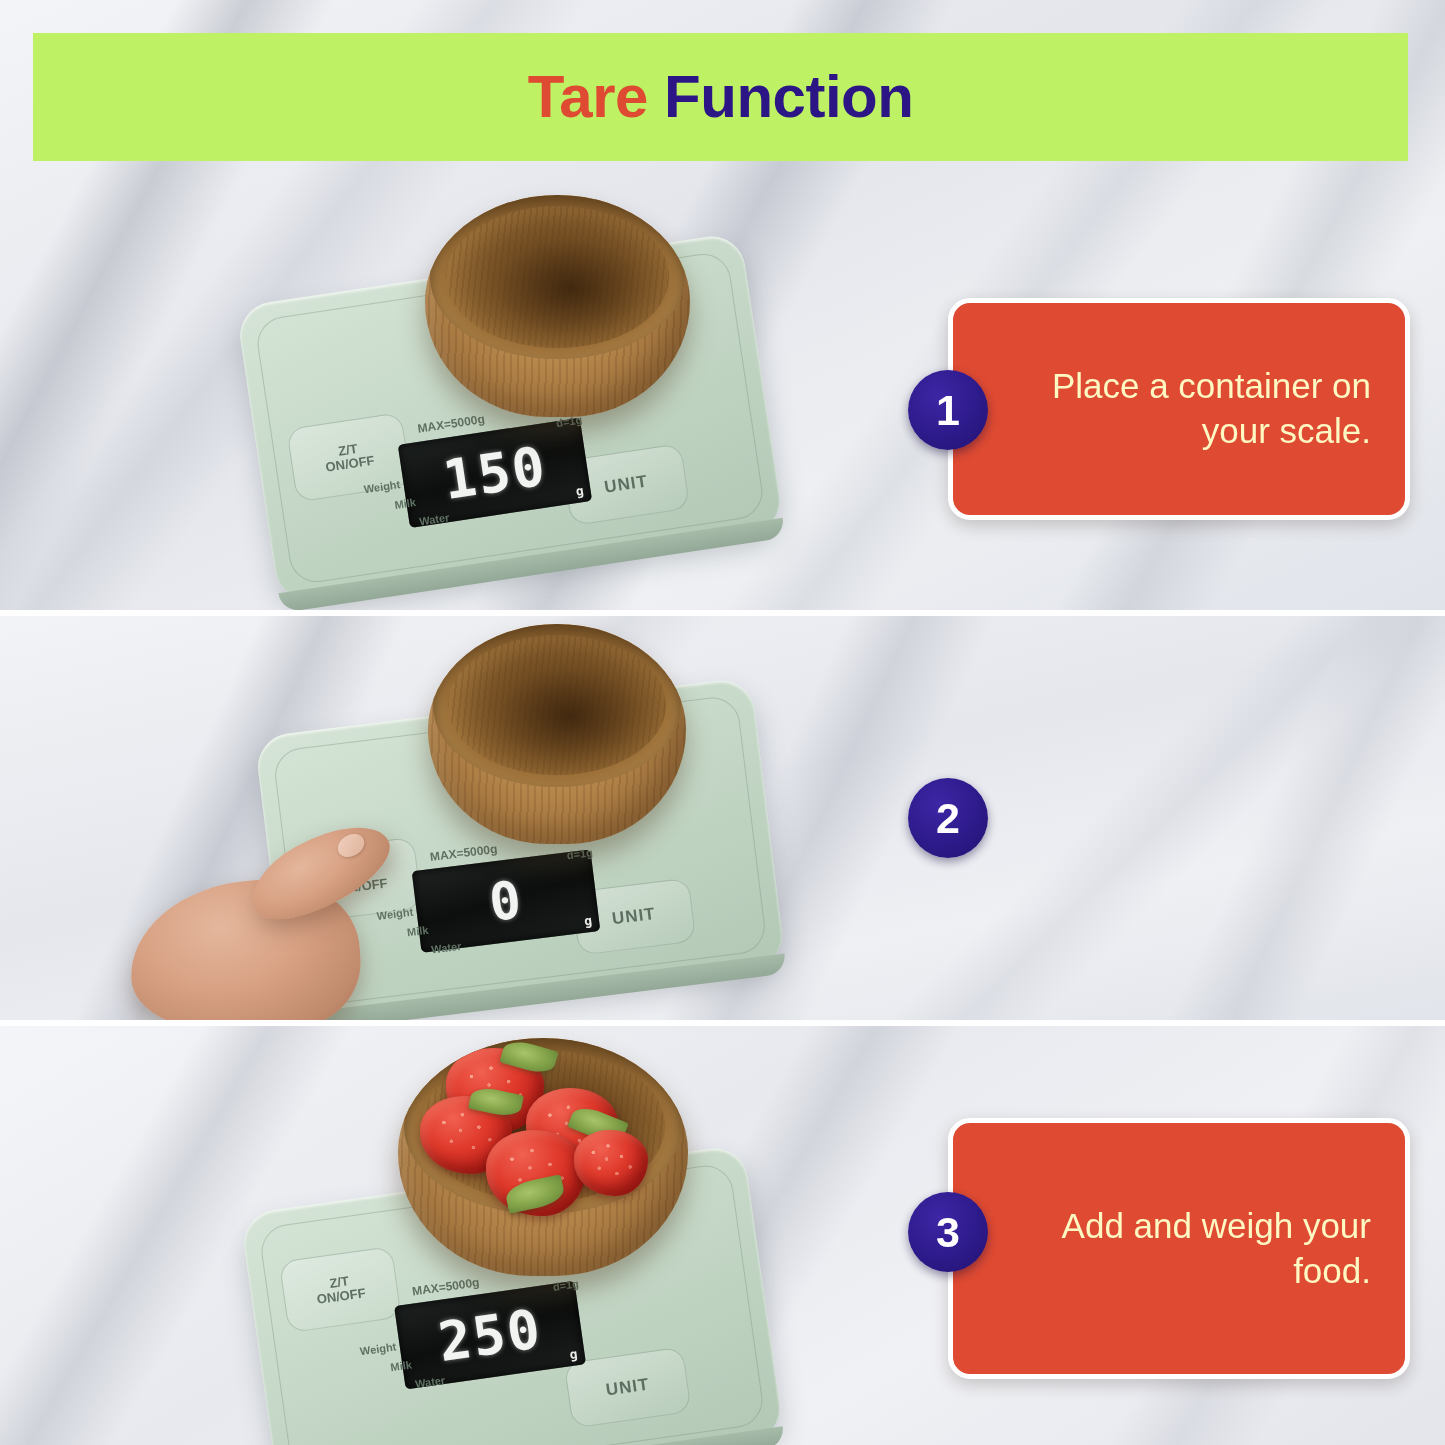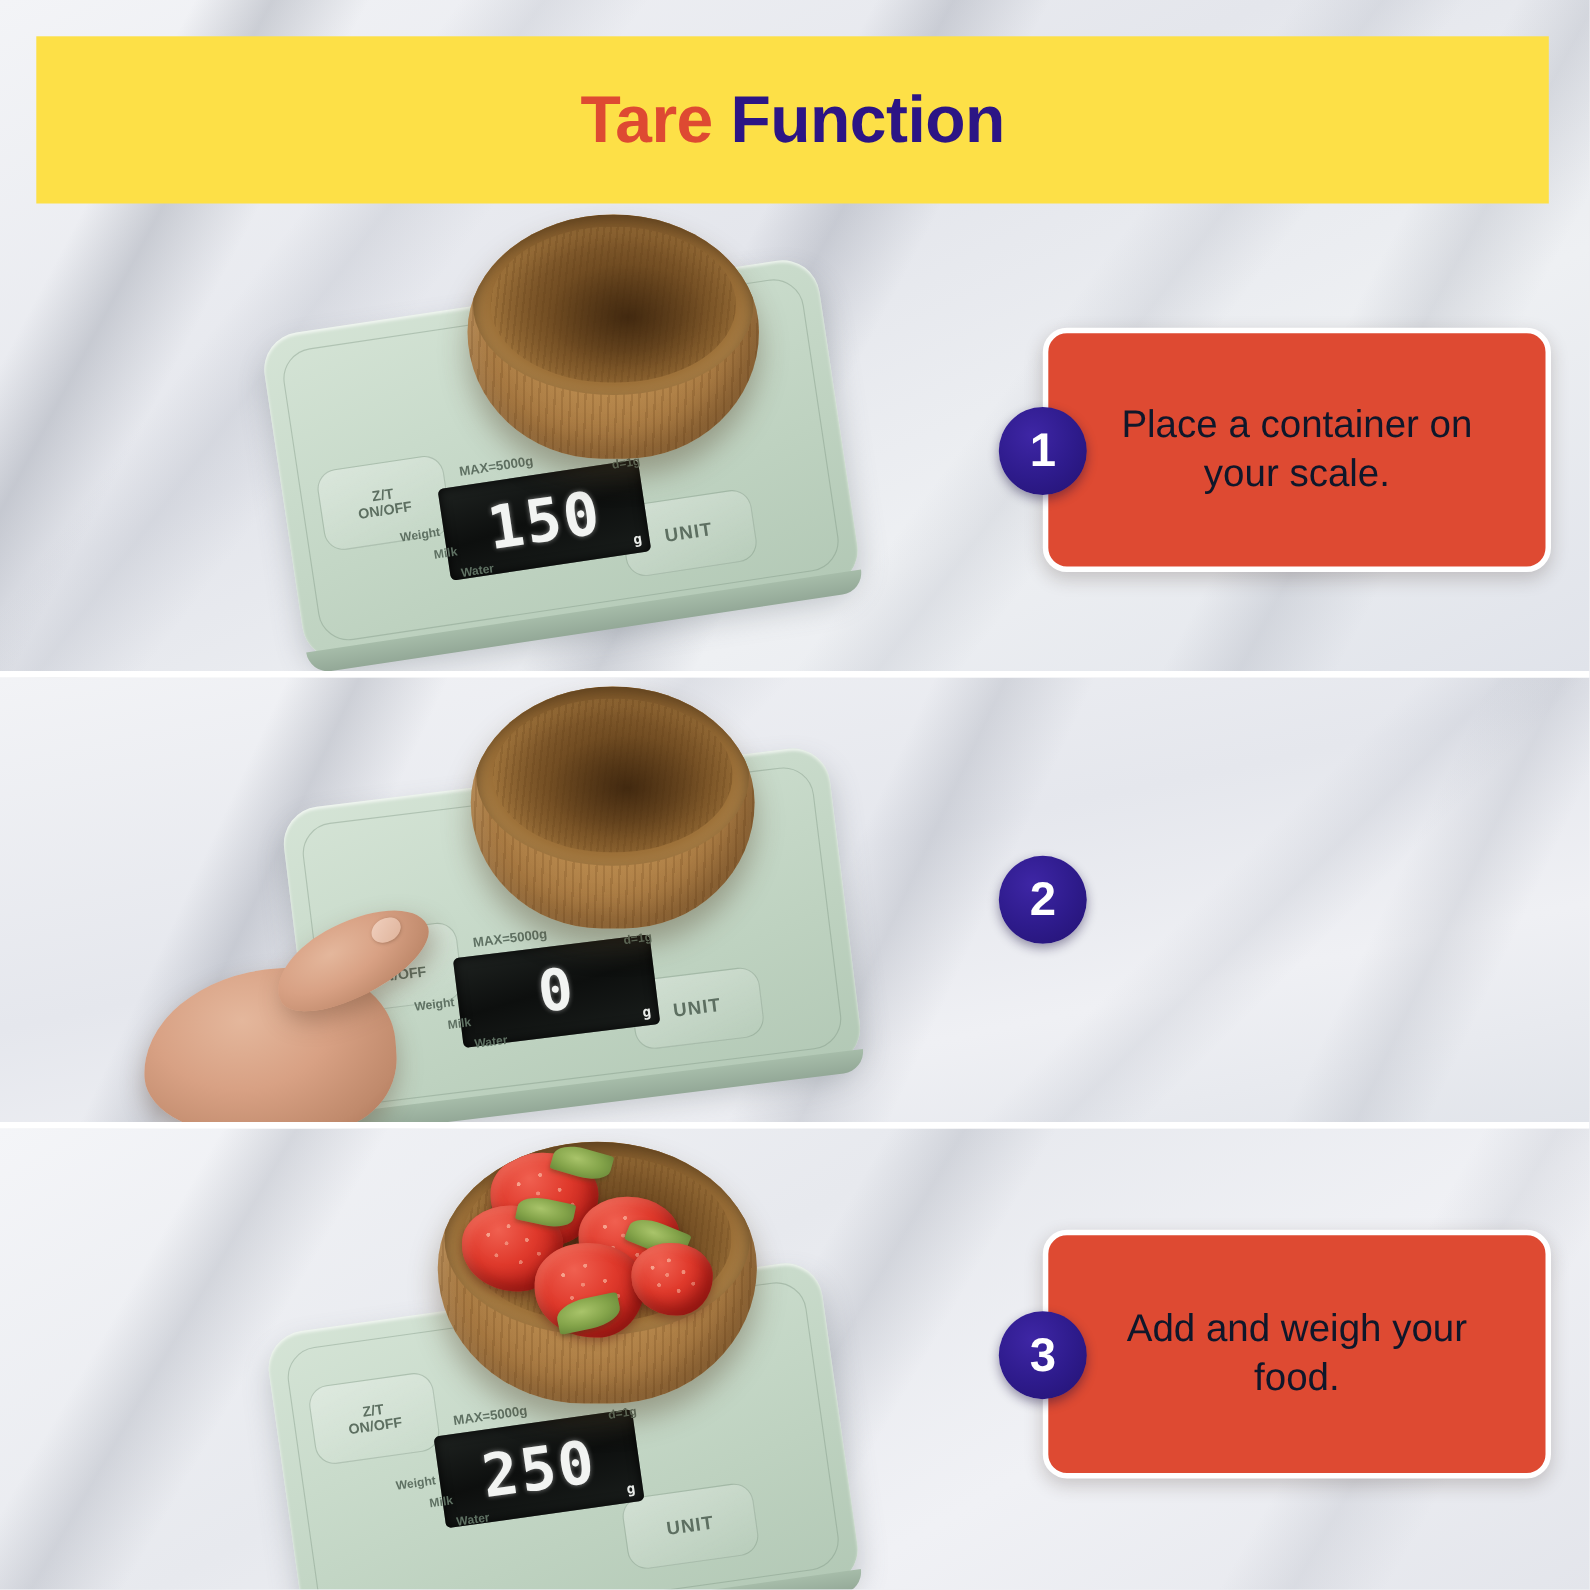--- a/index.html
+++ b/index.html
@@ -46,22 +46,22 @@
       linear-gradient(120deg, rgba(145,150,162,0.00) 0%, rgba(145,150,162,0.00) 12%, rgba(134,140,154,0.26) 16%, rgba(145,150,162,0.00) 21%, rgba(145,150,162,0.00) 48%, rgba(130,136,150,0.22) 52%, rgba(145,150,162,0.00) 57%, rgba(145,150,162,0.00) 80%, rgba(140,146,160,0.16) 84%, rgba(145,150,162,0.00) 89%),
       linear-gradient(150deg, #f4f5f8 0%, #e7e9ee 40%, #f0f1f5 68%, #e3e5eb 100%);
   }
 
   
   .title-banner {
     position: absolute;
     left: 33px;
     top: 33px;
     width: 1375px;
-    height: 152px;
-    background: #fde047;
+    height: 128px;
+    background: #bef264;
     display: flex;
     align-items: center;
     justify-content: center;
     z-index: 30;
   }
   .title-text {
     font-size: 60px;
     font-weight: 700;
     letter-spacing: -0.5px;
     white-space: nowrap;
@@ -247,24 +247,24 @@
     background: #de4a32;
     border: 5px solid #ffffff;
     border-radius: 22px;
     display: flex;
     align-items: center;
     justify-content: center;
     z-index: 20;
     box-shadow: 0 6px 16px rgba(60,40,30,0.22);
   }
   .callout-text {
-    color: #0f172a;
+    color: #fef9c3;
     font-size: 35px;
     line-height: 1.28;
-    text-align: center;
+    text-align: right;
     padding: 0 34px;
     font-weight: 400;
   }
   .badge {
     position: absolute;
     width: 80px;
     height: 80px;
     border-radius: 50%;
     background: radial-gradient(circle at 38% 32%, #3e26a5 0%, #2e1b8c 52%, #231272 100%);
     display: flex;
@@ -416,21 +416,21 @@
 
       <div class="berry" style="left:128px; top:50px; width:92px; height:80px;"></div>
       <div class="leaf" style="left:172px; top:74px; width:56px; height:26px; transform:rotate(22deg);"></div>
 
       <div class="berry" style="left:88px; top:92px; width:100px; height:86px;"></div>
       <div class="leaf" style="left:108px; top:142px; width:58px; height:28px; transform:rotate(-12deg);"></div>
 
       <div class="berry" style="left:176px; top:92px; width:74px; height:66px;"></div>
     </div>
 
-    <div class="callout" style="left:948px; top:92px; width:462px; height:226px;">
+    <div class="callout" style="left:948px; top:92px; width:462px; height:261px;">
       <div class="callout-text">Add and weigh your food.</div>
     </div>
     <div class="badge" style="left:908px; top:166px;">
       <span>3</span>
     </div>
   </div>
 
   <div class="divider" id="div-1"></div>
   <div class="divider" id="div-2"></div>
 

